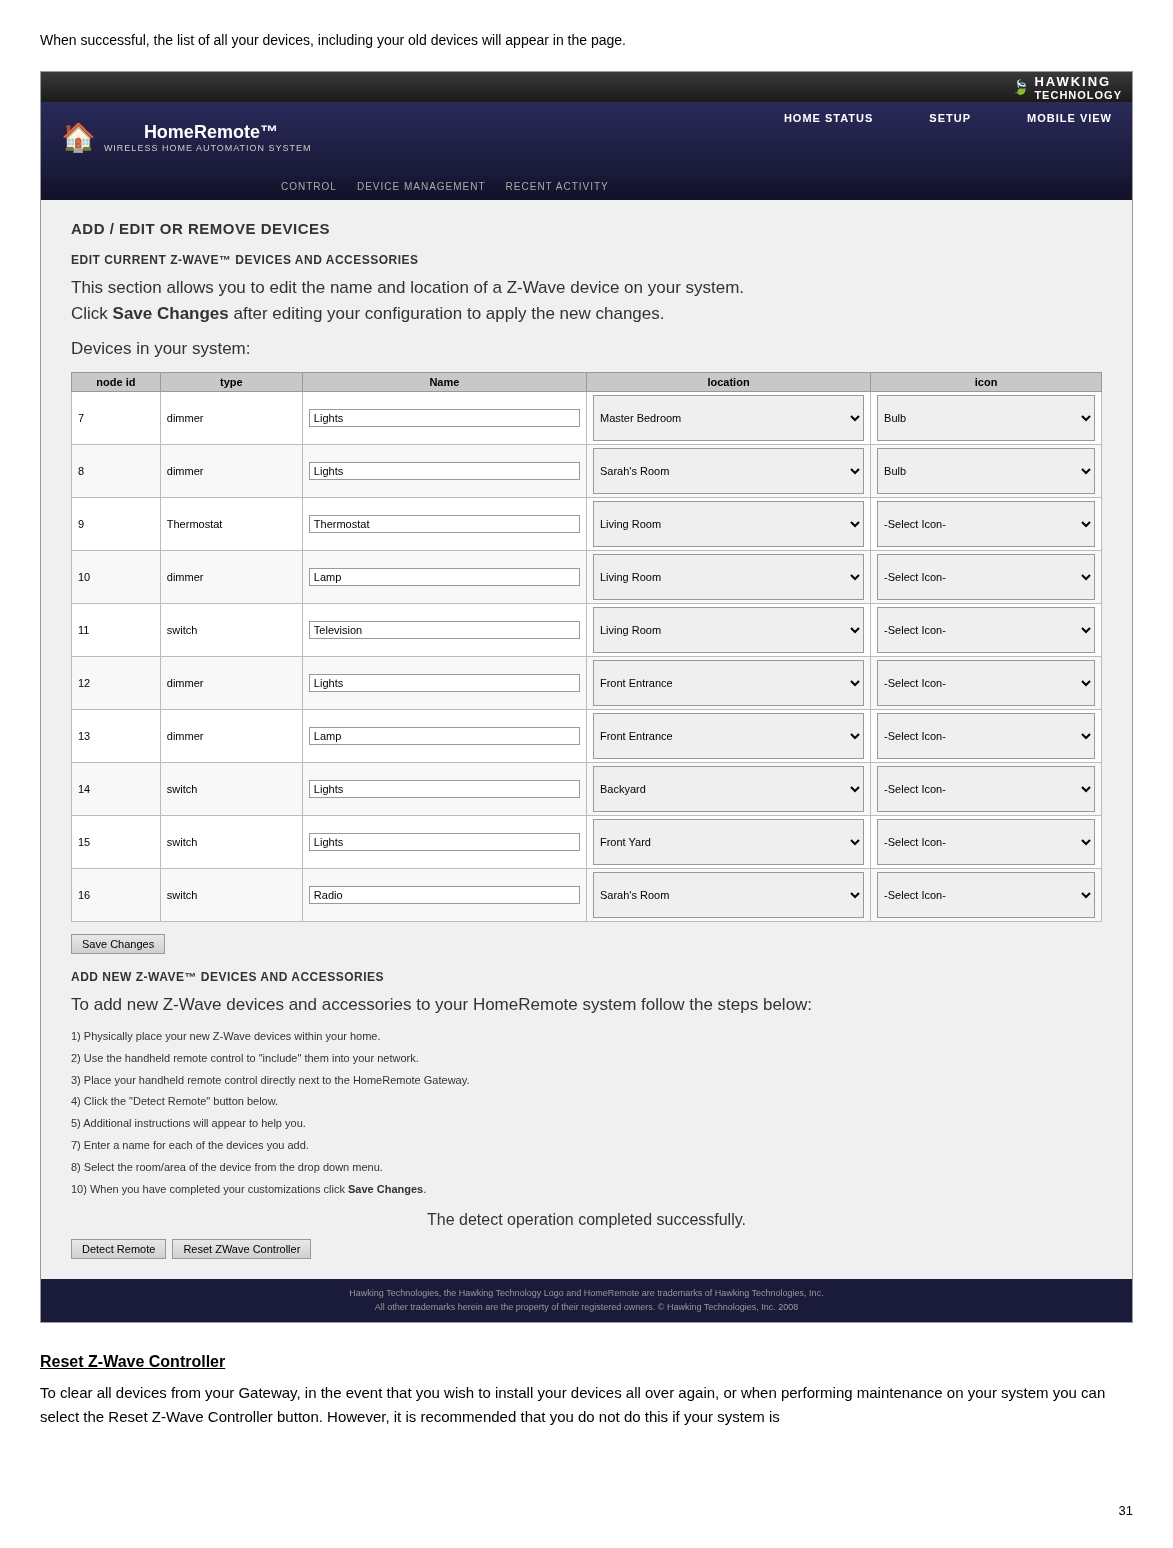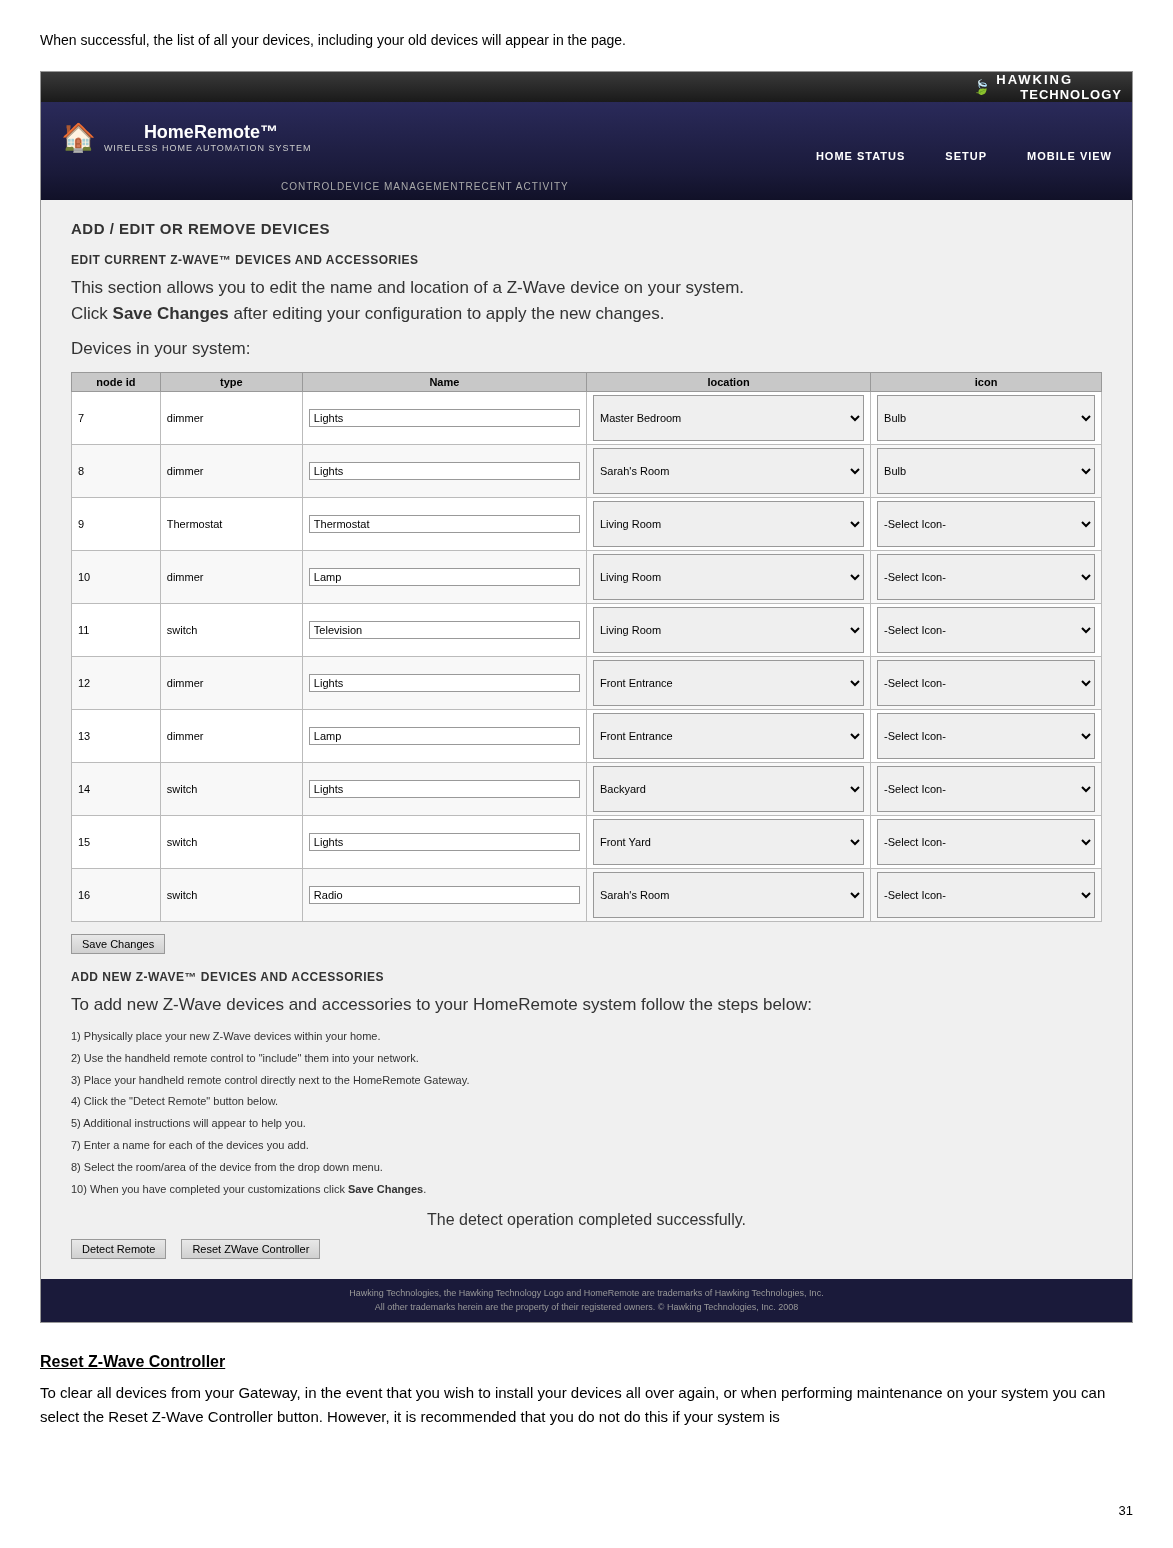--- a/index.html
+++ b/index.html
@@ -69,22 +69,22 @@
       margin-left: 40px;
     }
     .brand-logo .brand-sub {
       font-size: 9px;
       color: #ccc;
       letter-spacing: 1px;
       text-transform: uppercase;
     }
     .nav-links {
       display: flex;
-      align-items: flex-end;
-      gap: 0;
+      align-items: flex-start;
+      gap: 16px;
       margin-left: auto;
       height: 100%;
     }
     .nav-link {
       color: #fff;
       text-decoration: none;
       font-size: 11px;
       font-weight: bold;
       letter-spacing: 1px;
       text-transform: uppercase;
@@ -92,20 +92,21 @@
       cursor: pointer;
     }
 
     
     .sub-nav {
       background: linear-gradient(to bottom, #1a1a3a, #111128);
       display: flex;
       align-items: center;
       padding: 0 24px 0 240px;
       height: 28px;
+      gap: 20px;
     }
     .sub-nav-link {
       color: #aaa;
       font-size: 10px;
       letter-spacing: 1px;
       text-transform: uppercase;
       cursor: pointer;
     }
 
     
@@ -257,21 +258,21 @@
   <p>When successful, the list of all your devices, including your old devices will appear in the page.</p>
 </div>
 
 <div class="main-panel">
 
   <div class="header-bar">
     <div class="hawking-logo">
       <span class="leaf">🍃</span>
       <span>
         <span style="font-size:13px; letter-spacing:2px;">HAWKING</span><br>
-        <span style="font-size:13px; letter-spacing:1px;margin-left:24px;">TECHNOLOGY</span>
+        <span style="font-size:11px; letter-spacing:1px;">TECHNOLOGY</span>
       </span>
     </div>
   </div>
 
   <div class="nav-bar">
     <div class="brand-logo">
       <div style="display:flex;align-items:center;gap:8px;">
         <div style="font-size:28px;color:#fff;">🏠</div>
         <div>
           <div class="brand-name">HomeRemote™</div>
@@ -412,21 +413,21 @@
         <p>5) Additional instructions will appear to help you.</p>
         <p>7) Enter a name for each of the devices you add.</p>
         <p>8) Select the room/area of the device from the drop down menu.</p>
         <p>10) When you have completed your customizations click <strong>Save Changes</strong>.</p>
       </div>
 
     
     <p class="success-msg">The detect operation completed successfully.</p>
 
     
-    <div style="display:flex;gap:15px;margin-top:6px;">
+    <div style="display:flex;gap:6px;margin-top:6px;">
       <button class="btn">Detect Remote</button>
       <button class="btn">Reset ZWave Controller</button>
     </div>
 
   </div>
 
   <div class="panel-footer">
     <div>Hawking Technologies, the Hawking Technology Logo and HomeRemote are trademarks of Hawking Technologies, Inc.</div>
     <div>All other trademarks herein are the property of their registered owners. © Hawking Technologies, Inc. 2008</div>
   </div>

